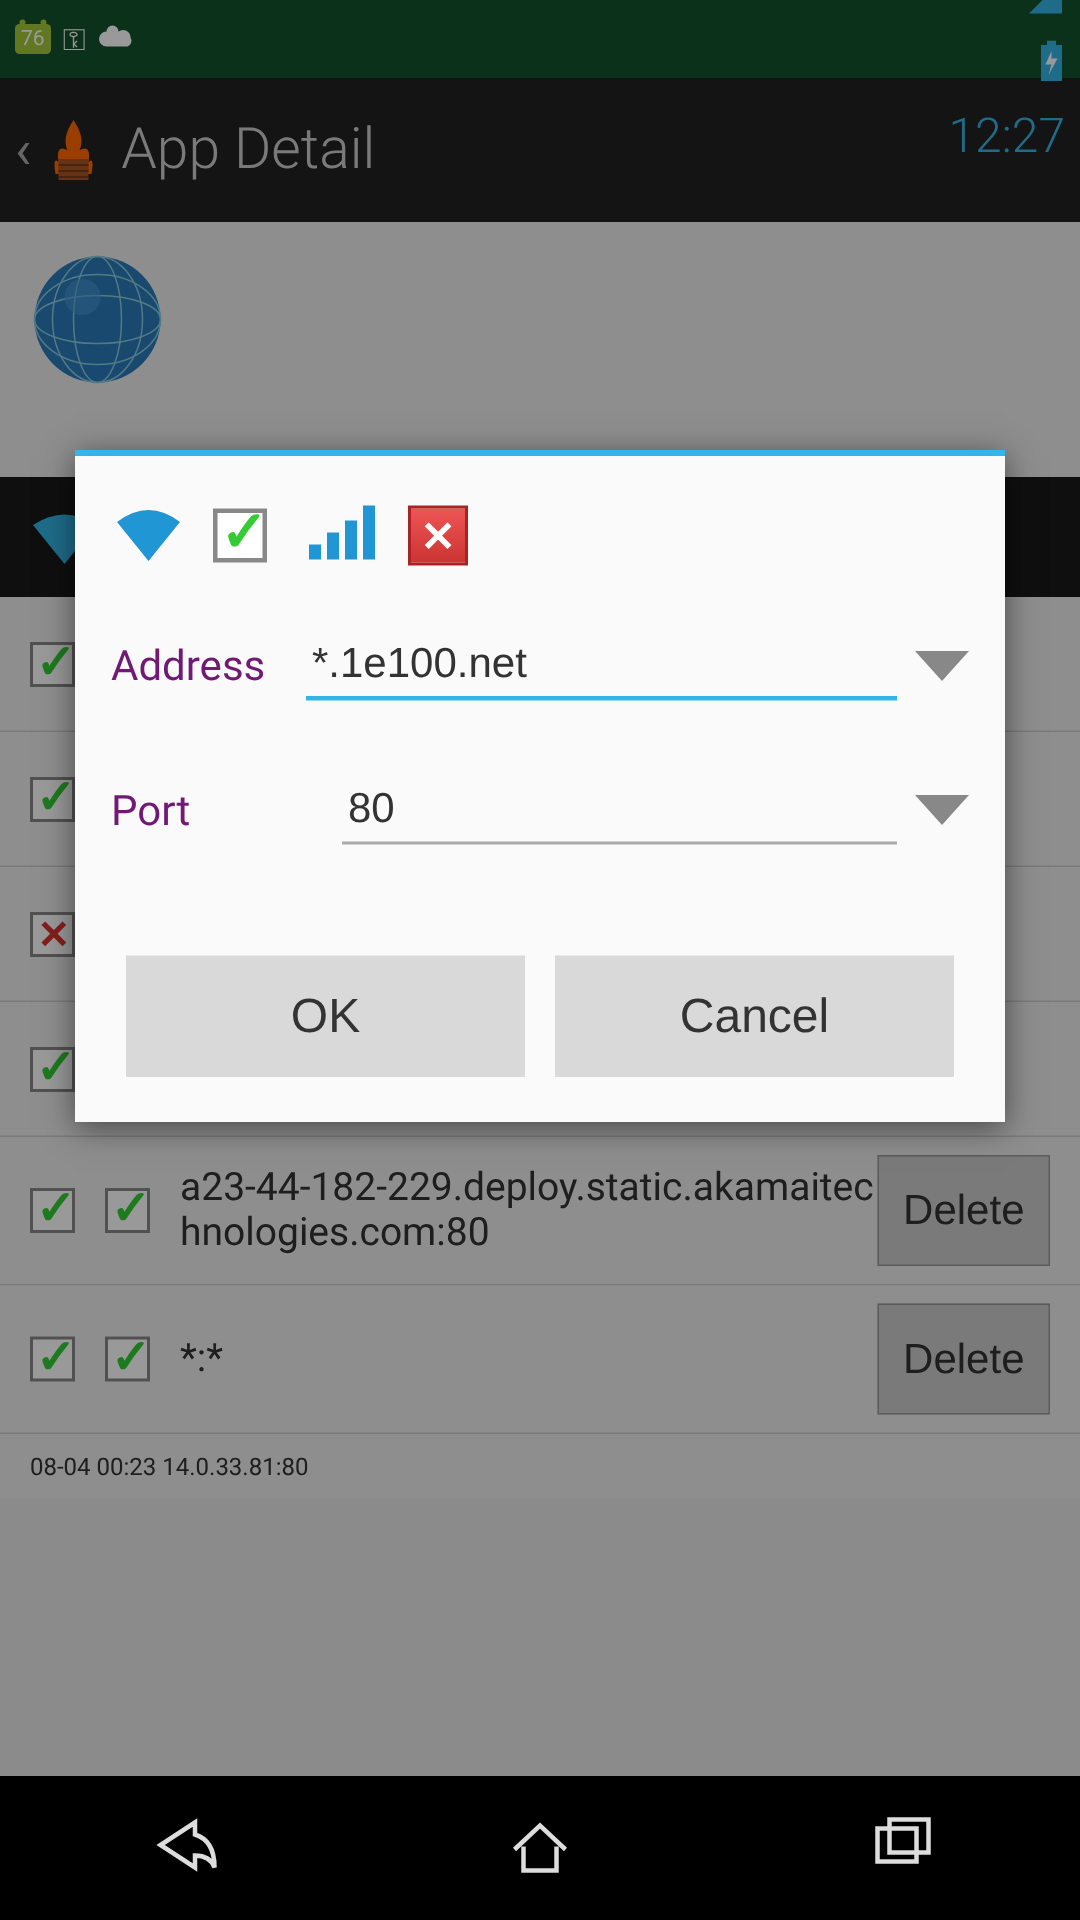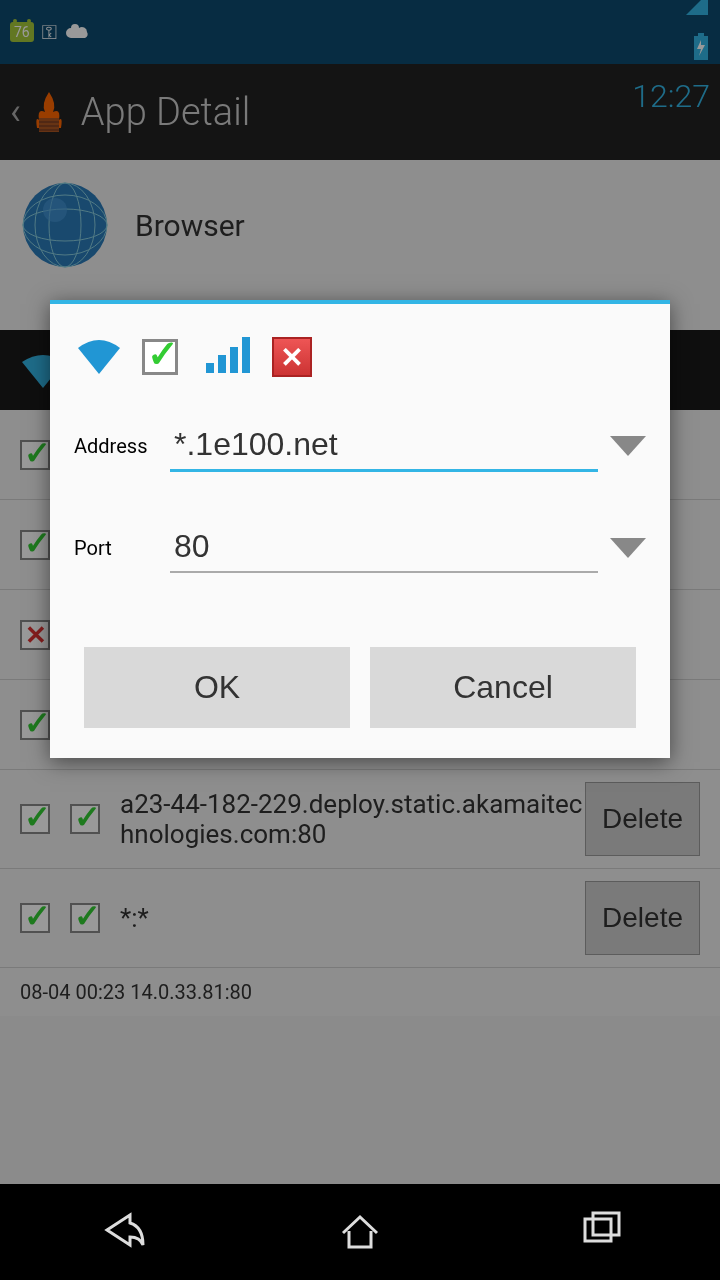--- a/index.html
+++ b/index.html
@@ -7,22 +7,22 @@
   width: 720px;
   height: 1280px;
   background: #000;
   font-family: Roboto, Arial, sans-serif;
   overflow: hidden;
   position: relative;
 }
 
 
 .status-bar {
-  height: 64px;
-  background: #0c4a6e;
+  height: 52px;
+  background: #14532d;
   display: flex;
   align-items: center;
   justify-content: space-between;
   padding: 0 10px;
   color: #fff;
 }
 .status-left { display: flex; align-items: center; gap: 8px; }
 .status-right { display: flex; align-items: flex-end; gap: 12px; flex-direction: column; }
 .status-time { color: #33b5e5; font-size: 32px; font-weight: 300; }
 .android-badge {
@@ -132,21 +132,21 @@
 }
 .delete-btn {
   background: #ccc;
   border: 1px solid #999;
   padding: 20px 16px;
   font-size: 28px;
   color: #333;
 }
 .log-line {
   padding: 12px 20px;
-  font-size: 20px;
+  font-size: 16px;
   color: #333;
   background: #ededed;
 }
 
 
 .nav-bar {
   position: absolute;
   bottom: 0;
   left: 0;
   right: 0;
@@ -222,28 +222,28 @@
   left: 2px;
 }
 
 .form-row {
   display: flex;
   align-items: center;
   margin-bottom: 50px;
 }
 .form-label {
   width: 130px;
-  font-size: 20px;
-  color: #000000;
+  font-size: 28px;
+  color: #701a75;
 }
 .form-input {
   flex: 1;
   border: none;
   border-bottom: 3px solid #33b5e5;
-  font-size: 32px;
+  font-size: 28px;
   padding: 6px 4px;
   background: transparent;
   outline: none;
   color: #333;
 }
 .form-input.inactive {
   border-bottom: 2px solid #aaa;
   margin-left: 24px;
 }
 .dropdown-chevron {
@@ -322,21 +322,20 @@
     <span class="globe-icon">
       <svg width="90" height="90" viewBox="0 0 90 90">
         <circle cx="45" cy="45" r="42" fill="#2a7ab8"></circle>
         <ellipse cx="45" cy="45" rx="42" ry="16" fill="none" stroke="#8cd" stroke-width="1"></ellipse>
         <ellipse cx="45" cy="45" rx="16" ry="42" fill="none" stroke="#8cd" stroke-width="1"></ellipse>
         <ellipse cx="45" cy="45" rx="30" ry="42" fill="none" stroke="#8cd" stroke-width="1"></ellipse>
         <ellipse cx="45" cy="45" rx="42" ry="30" fill="none" stroke="#8cd" stroke-width="1"></ellipse>
         <circle cx="35" cy="30" r="12" fill="#4a9ad8" opacity="0.6"></circle>
       </svg>
     </span>
-    <span class="app-name">Browser</span>
   </div>
 
   <div style="height:40px;background:#ededed"></div>
   <div class="black-bar">
     <svg width="50" height="40" viewBox="0 0 50 40" style="margin:20px 0 0 18px">
         <path fill="#33b5e5" d="M25 38 L4 12 Q25 -2 46 12 Z"></path>
       </svg>
   </div>
 
   <div class="list-item">

